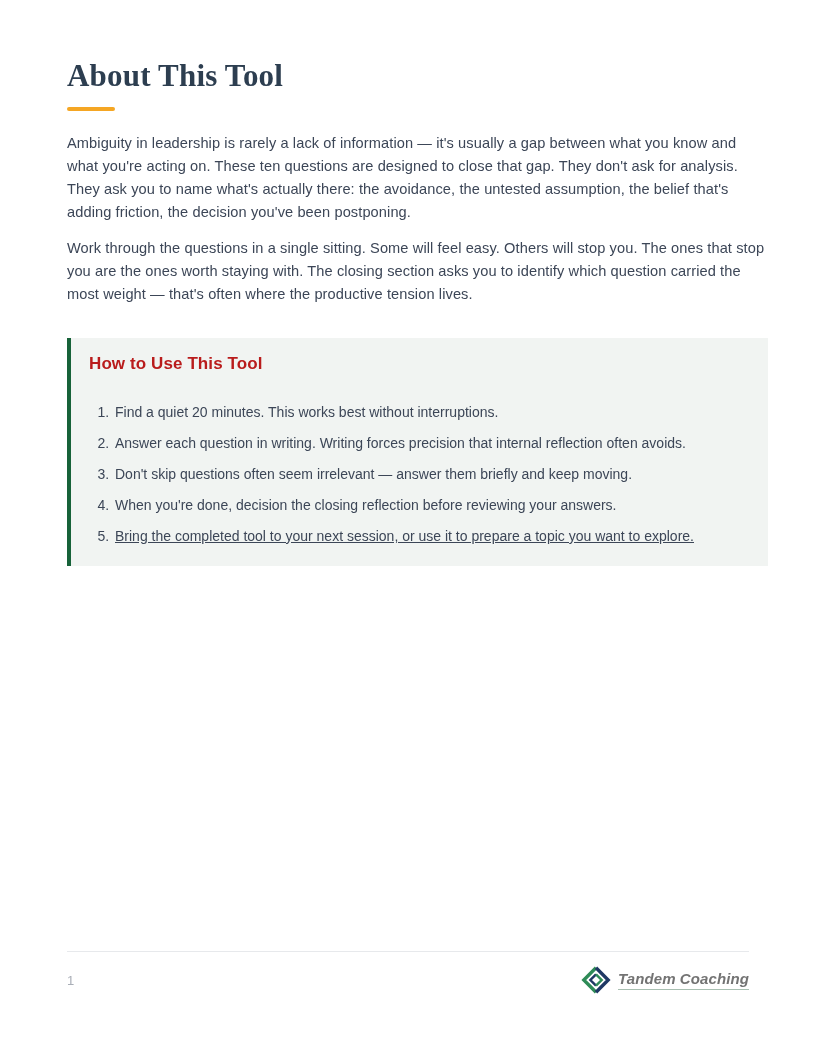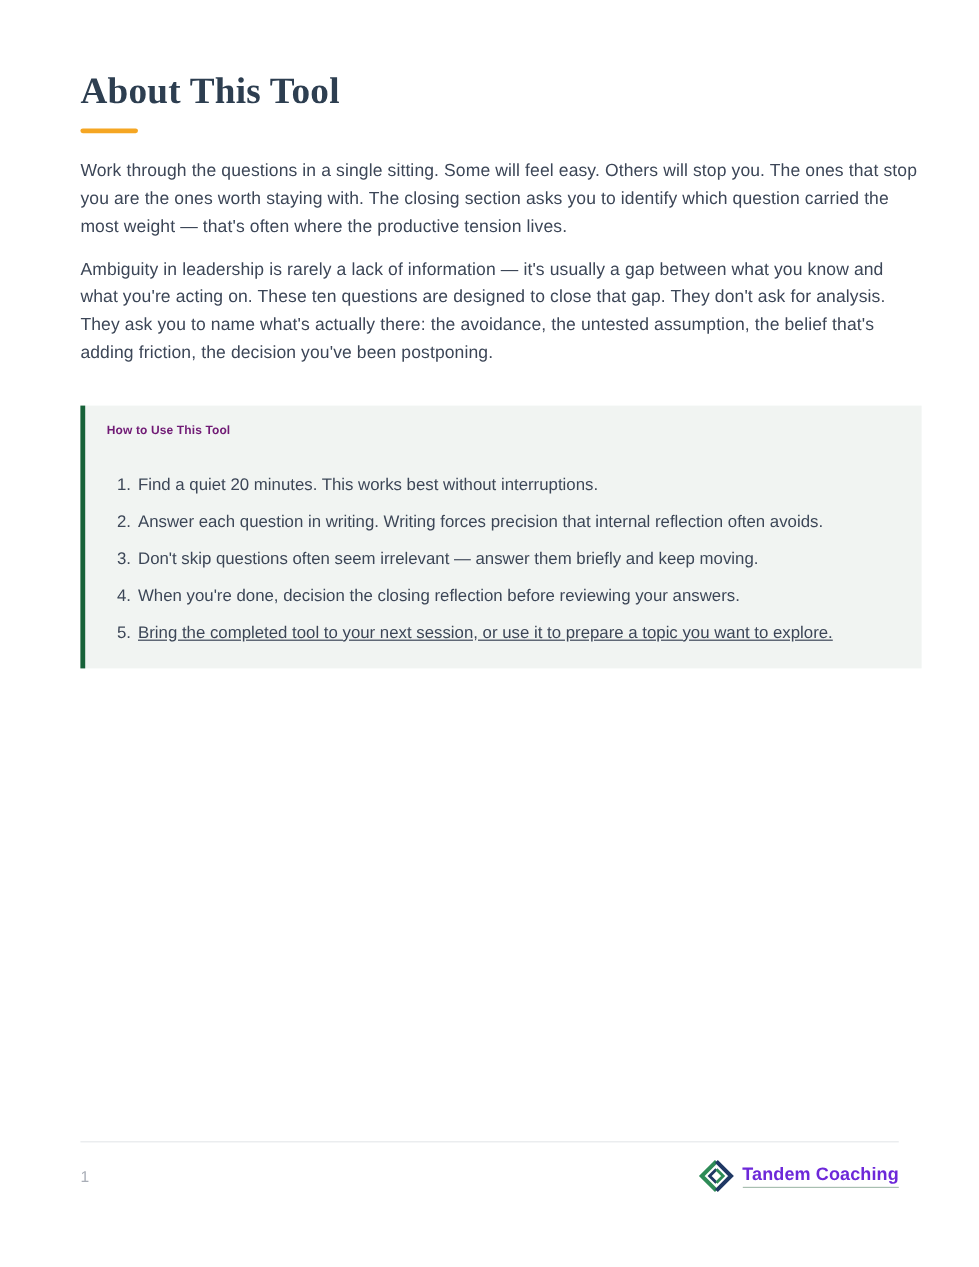--- a/index.html
+++ b/index.html
@@ -43,23 +43,23 @@
   .intro-para + .intro-para {
     margin-top: 13px;
   }
   .callout {
     margin-top: 32px;
     background: #f1f4f2;
     border-left: 4px solid #176239;
     padding: 16px 20px 20px 18px;
   }
   .callout-title {
-    color: #701a75;
+    color: #b91c1c;
     font-weight: 700;
-    font-size: 10px;
+    font-size: 17px;
     letter-spacing: 0.1px;
   }
   .callout-steps {
     margin: 28px 0 0 0;
     padding-left: 24px;
     list-style: decimal;
   }
   .callout-steps li {
     font-size: 14px;
     line-height: 20px;
@@ -86,39 +86,40 @@
   .brand-logo {
     display: flex;
     align-items: center;
     gap: 7px;
     text-decoration: none;
   }
   .brand-logo svg { display: block; }
   .brand-name {
     font-size: 15px;
     font-weight: 700;
-    color: #6d28d9;
+    color: #737373;
     letter-spacing: 0.1px;
     border-bottom: 1.5px solid #a8bfb1;
     padding-bottom: 1px;
     line-height: 1.2;
+    font-style: italic;
   }
 </style>
 </head>
 <body>
 
 <div class="page">
 
   <h1 class="doc-title">About This Tool</h1>
 
   <div class="accent-bar"></div>
 
+  <p class="intro-para">Ambiguity in leadership is rarely a lack of information — it's usually a gap between what you know and what you're acting on. These ten questions are designed to close that gap. They don't ask for analysis. They ask you to name what's actually there: the avoidance, the untested assumption, the belief that's adding friction, the decision you've been postponing.</p>
+
   <p class="intro-para">Work through the questions in a single sitting. Some will feel easy. Others will stop you. The ones that stop you are the ones worth staying with. The closing section asks you to identify which question carried the most weight — that's often where the productive tension lives.</p>
-
-  <p class="intro-para">Ambiguity in leadership is rarely a lack of information — it's usually a gap between what you know and what you're acting on. These ten questions are designed to close that gap. They don't ask for analysis. They ask you to name what's actually there: the avoidance, the untested assumption, the belief that's adding friction, the decision you've been postponing.</p>
 
   <div class="callout">
     <div class="callout-title">How to Use This Tool</div>
     <ol class="callout-steps">
       <li>Find a quiet 20 minutes. This works best without interruptions.</li>
       <li>Answer each question in writing. Writing forces precision that internal reflection often avoids.</li>
       <li>Don't skip questions often seem irrelevant — answer them briefly and keep moving.</li>
       <li>When you're done, decision the closing reflection before reviewing your answers.</li>
       <li>Bring the completed tool to your next session, or use it to prepare a topic you want to explore.</li>
     </ol>

